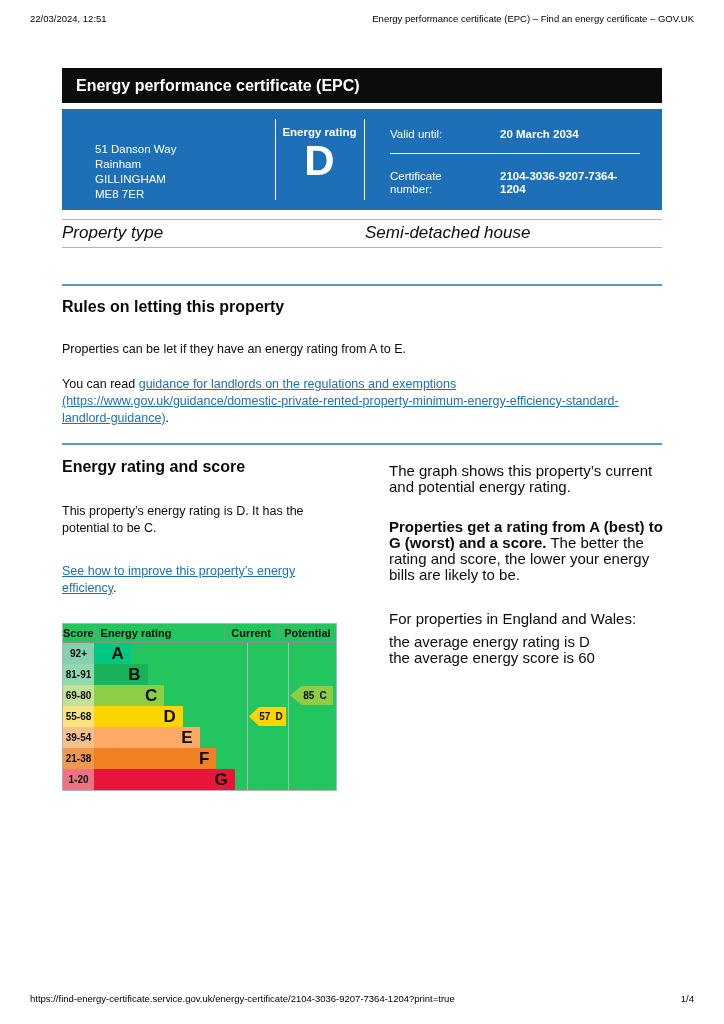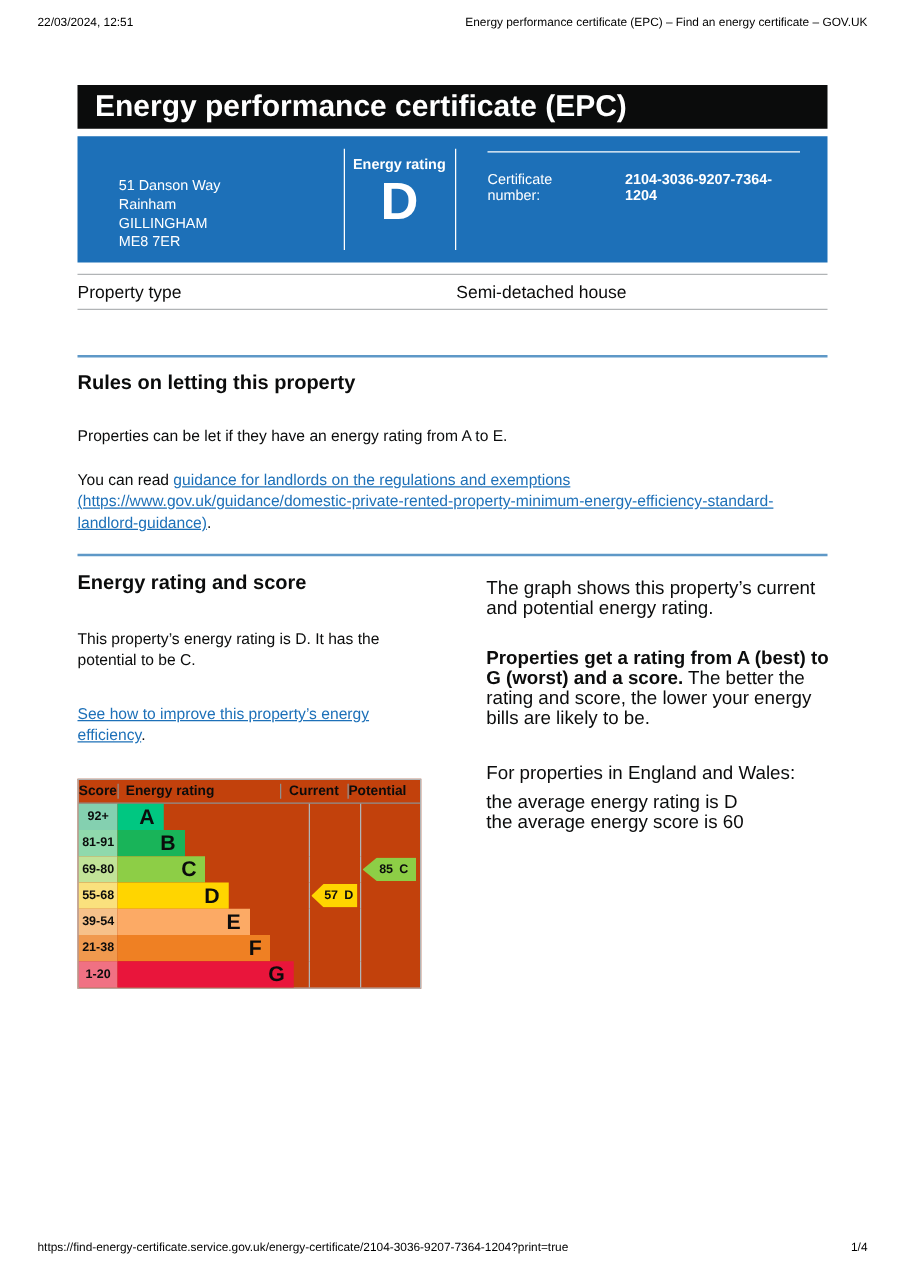--- a/index.html
+++ b/index.html
@@ -19,40 +19,40 @@
   .ph-date  { position:absolute; left:0; top:0; }
   .ph-title { display:block; text-align:right; }
   .print-footer { position:absolute; top:993px; left:30px; right:30px; font-size:9.5px; color:#000; }
   .pf-url  { position:absolute; left:0; top:0; }
   .pf-page { position:absolute; right:0; top:0; }
 
   
   .banner-black {
     position:absolute; left:62px; top:68px; width:600px; height:35px;
     background:#0b0c0c; color:#fff; display:flex; align-items:center;
-    padding-left:14px; font-size:24px; font-weight:bold;
+    padding-left:14px; font-size:16px; font-weight:bold;
   }
 
   
   .banner-blue { position:absolute; left:62px; top:109px; width:600px; height:101px; background:#1d70b8; color:#fff; }
   .address { position:absolute; left:33px; top:33px; font-size:11.5px; line-height:15px; }
   .vline { position:absolute; top:10px; bottom:10px; width:1px; background:#fff; }
   .vline-l { left:213px; } .vline-r { left:302px; }
   .rating-col { position:absolute; left:213px; width:89px; top:0; height:100%; text-align:center; }
   .rating-label { margin-top:17px; font-size:11.5px; font-weight:bold; }
   .rating-letter { margin-top:1px; font-size:42px; font-weight:bold; line-height:44px; }
   .validity { position:absolute; left:328px; width:250px; top:0; font-size:11.5px; }
   .vrow { display:flex; line-height:13px; }
   .vrow-1 { margin-top:19px; }
   .vrow .lbl { width:110px; padding-right:30px; }
   .vrow .val { flex:1; font-weight:bold; }
   .hline { height:1px; background:#fff; margin:12px 0 16px 0; }
 
   
-  .property-table { position:absolute; left:62px; top:219px; width:600px; font-size:14px; }
+  .property-table { position:absolute; left:62px; top:219px; width:600px; font-size:17px;font-style:italic; }
   .pt-row { display:flex; border-top:1px solid #b1b4b6; padding:6px 0 7px 0; line-height:14px; }
   .pt-row:last-child { border-bottom:1px solid #b1b4b6; }
   .pt-label { width:303px; }
   .pt-value { flex:1; }
 
   .hr-blue { position:absolute; left:62px; width:600px; height:2px; background:#5e98c7; }
   .hr-1 { top:284px; } .hr-2 { top:443px; }
 
   h2.sect { font-size:16px; font-weight:bold; line-height:20px; }
   .body-txt { font-size:12.5px; line-height:17px; }
@@ -66,26 +66,26 @@
   .rating-left p { margin-bottom:26px; }
 
   .rating-right { position:absolute; left:389px; top:463px; width:276px; font-size:15px; line-height:16px; }
   .rating-right .p1 { margin-bottom:24px; }
   .rating-right .p2 { margin-bottom:28px; }
   .rating-right .p3 { margin-bottom:7px; }
   .rating-right .avg div { line-height:16px; }
   .bold { font-weight:bold; }
 
   
-  .epc-chart { position:absolute; left:62px; top:623px; width:275px; border:1px solid #b1b4b6; background:#c2410c; font-size:11px; }
+  .epc-chart { position:absolute; left:62px; top:623px; width:275px; border:1px solid #b1b4b6; background:#22c55e; font-size:11px; }
   .chart-header { display:flex; height:19px; border-bottom:1px solid #8f8f8f; font-weight:bold; align-items:center; }
   .h-score { width:31px; text-align:center; }
   .h-rating { width:153px; padding-left:6px; border-left:1px solid #8f8f8f; }
   .h-current { width:64px; text-align:center; border-left:1px solid #8f8f8f; }
-  .h-potential { width:69px; border-left:1px solid #8f8f8f; }
+  .h-potential { width:69px; text-align:center; border-left:1px solid #8f8f8f; }
   .band-row { display:flex; height:21px; }
   .cell-score { width:31px; display:flex; align-items:center; justify-content:center; font-size:10px; font-weight:bold; }
   .cell-rating { width:153px; }
   .bar { height:21px; display:flex; align-items:center; justify-content:flex-end; padding-right:7px; font-size:17px; font-weight:bold; line-height:21px; }
   .cell-current { width:41px; border-left:1px solid #b1b4b6; position:relative; }
   .cell-potential { width:47px; border-left:1px solid #b1b4b6; position:relative; }
   .arrow {
     position:absolute; left:1px; right:2px; top:1px; bottom:1px;
     display:flex; align-items:center; justify-content:center; padding-left:7px;
     font-size:10px; font-weight:bold; color:#0b0c0c;
@@ -111,20 +111,24 @@
     <div>GILLINGHAM</div>
     <div>ME8 7ER</div>
   </div>
   <div class="vline vline-l"></div>
   <div class="rating-col">
     <div class="rating-label">Energy rating</div>
     <div class="rating-letter">D</div>
   </div>
   <div class="vline vline-r"></div>
   <div class="validity">
+    <div class="vrow vrow-1">
+      <span class="lbl">Valid until:</span>
+      <span class="val">20 March 2034</span>
+    </div>
     <div class="hline"></div>
     <div class="vrow">
       <span class="lbl">Certificate number:</span>
       <span class="val">2104-3036-9207-7364-1204</span>
     </div>
   </div>
 </div>
 
 <div class="property-table">
   <div class="pt-row">

